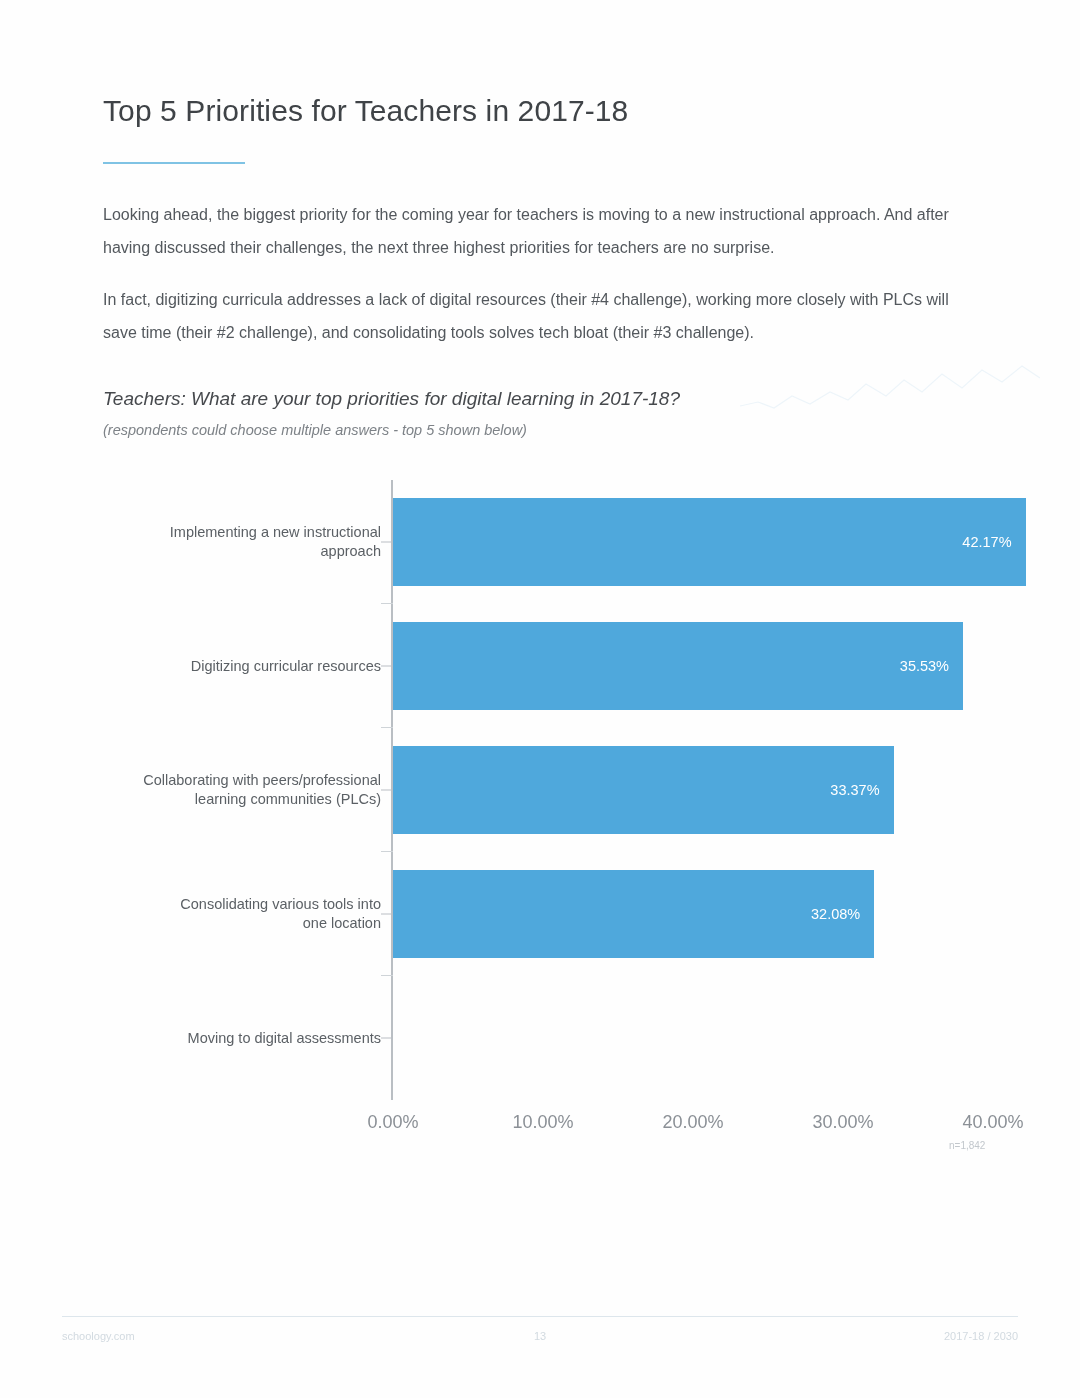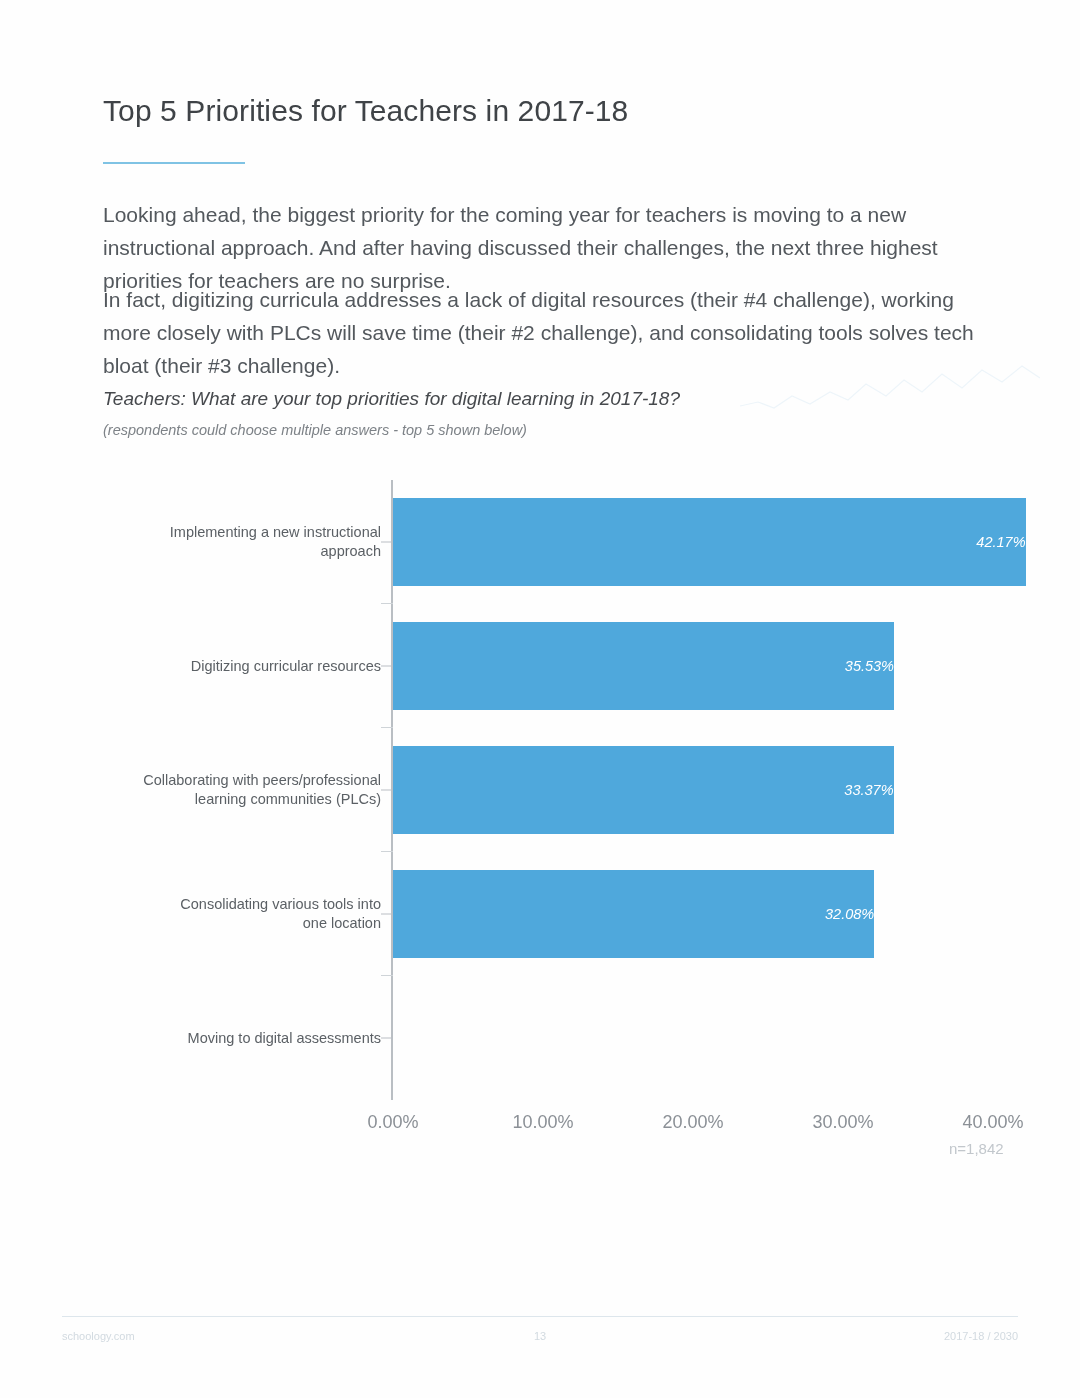--- a/index.html
+++ b/index.html
@@ -40,21 +40,21 @@
     width: 142px;
     height: 2px;
     background: #7fc3e4;
   }
 
   
   .para {
     position: absolute;
     left: 103px;
     width: 875px;
-    font-size: 21px;
+    font-size: 16px;
     line-height: 33px;
     color: #53585d;
   }
   .para-1 { top: 198px; }
   .para-2 { top: 283px; }
 
   
   .chart-title {
     position: absolute;
     left: 103px;
@@ -156,23 +156,22 @@
     top: 0;
     height: 88px;
     background: #4fa8dc;
     display: flex;
     align-items: center;
     justify-content: flex-end;
   }
   .bar-value {
     font-size: 14.5px;
     color: #ffffff;
-    padding-right: 0;
-    white-space: nowrap;
-    font-style: italic;
+    padding-right: 14px;
+    white-space: nowrap;
   }
 
   
   .xaxis {
     position: absolute;
     left: 0;
     top: 644px;
     width: 900px;
     height: 30px;
   }
@@ -181,21 +180,21 @@
     top: 0;
     transform: translateX(-50%);
     font-size: 18px;
     color: #8b9096;
     white-space: nowrap;
   }
   .n-note {
     position: absolute;
     left: 846px;
     top: 672px;
-    font-size: 15px;
+    font-size: 10px;
     color: #c2c7cc;
     white-space: nowrap;
     text-align: right;
   }
 
   
   .deco {
     position: absolute;
     left: 740px;
     top: 362px;
@@ -275,21 +274,21 @@
             <span class="bar-value">42.17%</span>
           </div>
         </div>
       </div>
 
       <div class="row">
         <div class="cat-label">Digitizing curricular resources</div>
         <div class="tick"></div>
         <div class="tick-minor"></div>
         <div class="bar-track">
-          <div class="bar" style="width:501px">
+          <div class="bar" style="width:570px">
             <span class="bar-value">35.53%</span>
           </div>
         </div>
       </div>
 
       <div class="row">
         <div class="cat-label">Collaborating with peers/professional
 learning communities (PLCs)</div>
         <div class="tick"></div>
         <div class="tick-minor"></div>

